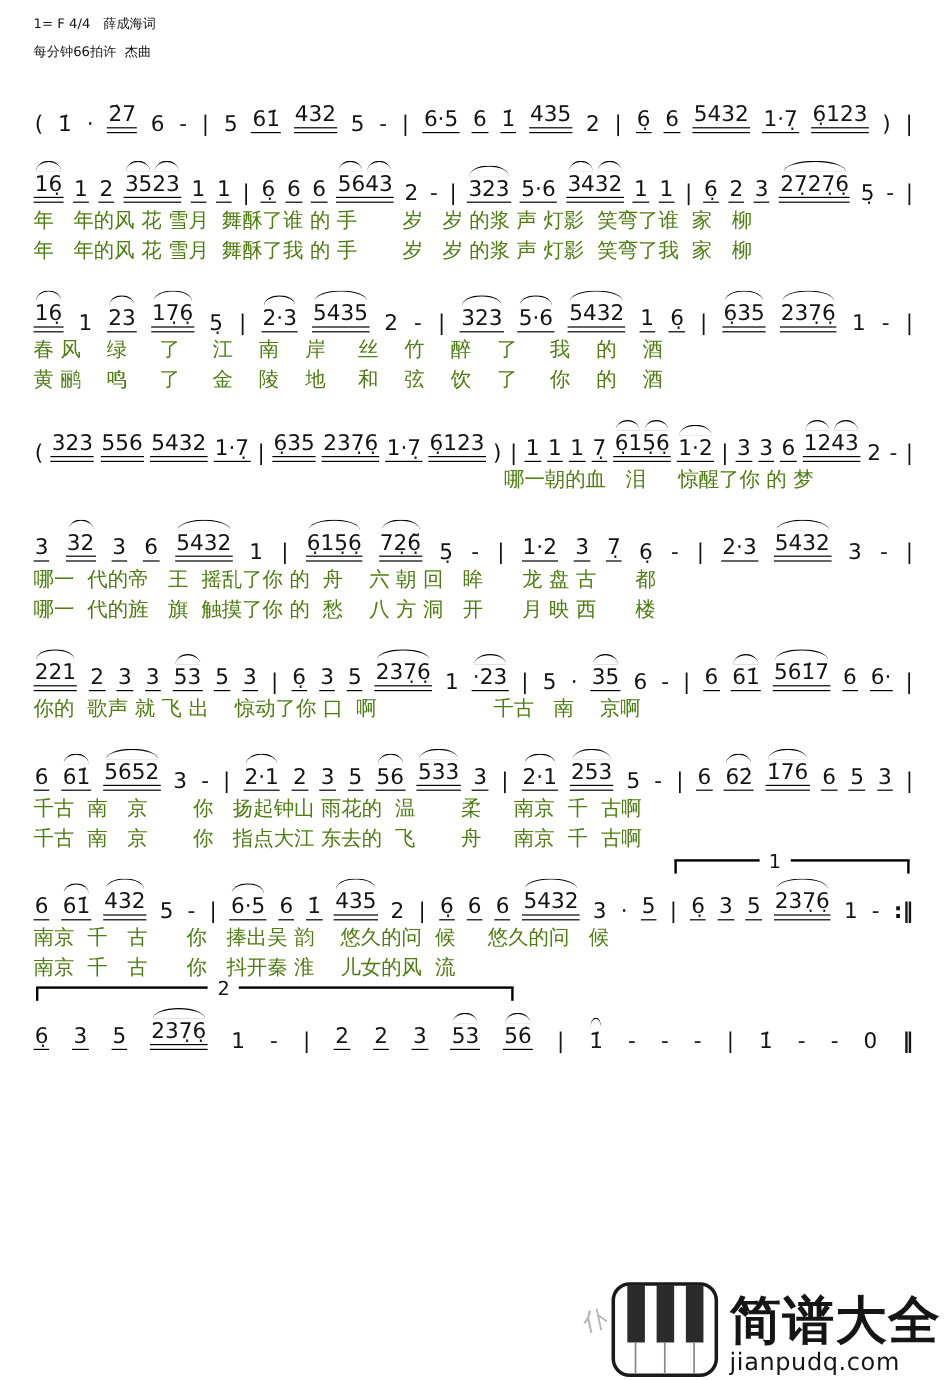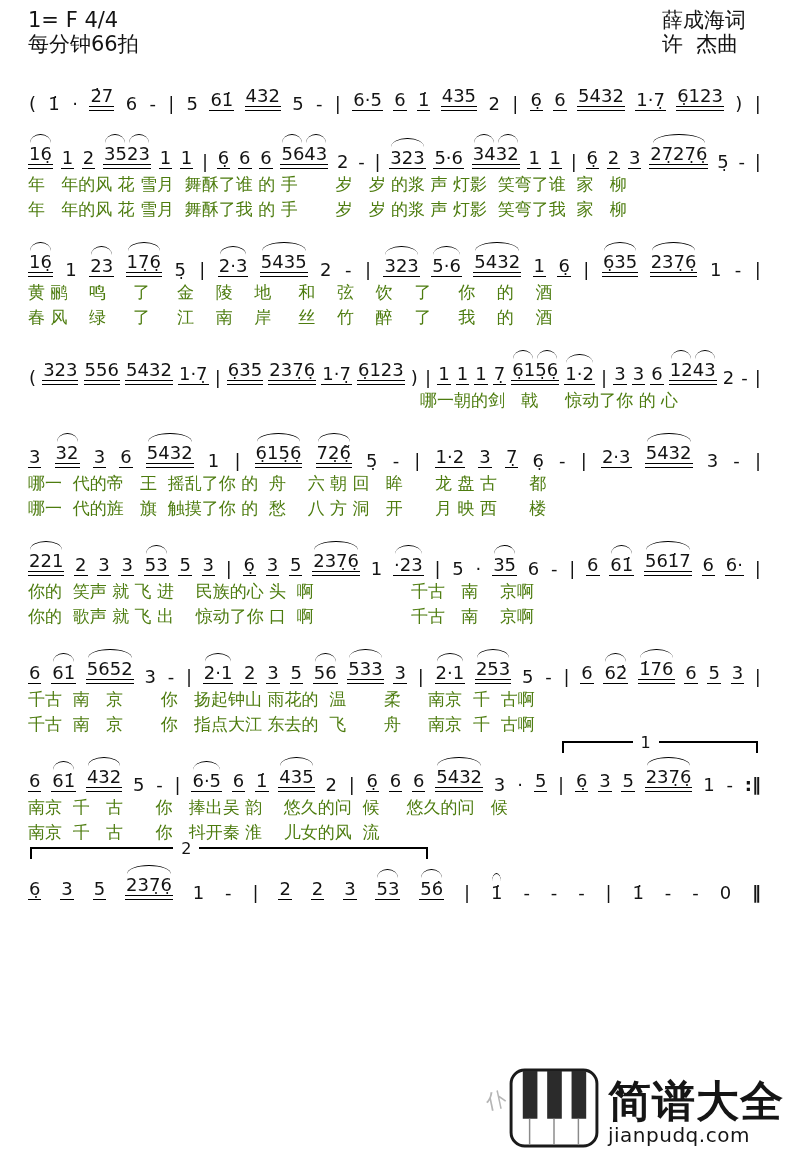--- a/index.html
+++ b/index.html
@@ -7,21 +7,21 @@
     width:790px;height:1150px;position:relative;overflow:hidden;
     background:#ffffff;color:#141414;
     font-family:"DejaVu Sans",sans-serif;
   }
   .sheet{padding:0 28px;}
   .title{
     text-align:center;margin-top:14px;
     font-family:"DejaVu Serif",serif;
     font-size:28px;font-weight:bold;letter-spacing:6px;
   }
-  .meta{display:flex;justify-content:space-between;margin-top:8px;font-size:21px;line-height:24px;}
+  .meta{display:flex;justify-content:flex-start;margin-top:8px;font-size:11px;line-height:24px;}
   .meta-right{margin-right:16px;}
   .meta .row{white-space:pre;}
   
   .score{margin-top:4px;}
   .music-line{position:relative;margin-top:20px;}
   .notes{
     display:flex;justify-content:space-between;align-items:flex-end;
     font-size:18px;
   }
   .tok{display:inline-flex;flex-direction:column;align-items:center;min-width:8px;}
@@ -588,22 +588,22 @@
             <span class="az"></span>
             <span class="t">-</span>
             <span class="uz"></span>
           </span>
           <span class="tok">
             <span class="az"></span>
             <span class="t">|</span>
             <span class="uz"></span>
           </span>
         </div>
+        <div class="lyric">春 风    绿     了     江    南    岸     丝    竹    醉    了     我    的    酒</div>
         <div class="lyric">黄 鹂    鸣     了     金    陵    地     和    弦    饮    了     你    的    酒</div>
-        <div class="lyric">春 风    绿     了     江    南    岸     丝    竹    醉    了     我    的    酒</div>
       </div>
       <div class="music-line indent">
         <div class="notes">
           <span class="tok">
             <span class="az"></span>
             <span class="t">(</span>
             <span class="uz"></span>
           </span>
           <span class="tok">
             <span class="az"></span>
@@ -776,21 +776,21 @@
             <span class="az"></span>
             <span class="t">-</span>
             <span class="uz"></span>
           </span>
           <span class="tok">
             <span class="az"></span>
             <span class="t">|</span>
             <span class="uz"></span>
           </span>
         </div>
-        <div class="lyric">哪一朝的剑   戟     惊动了你 的 心</div>
+        <div class="lyric">哪一朝的血   泪     惊醒了你 的 梦</div>
       </div>
       <div class="music-line">
         <div class="notes">
           <span class="tok">
             <span class="az"></span>
             <span class="t">3</span>
             <span class="uz">
               <i class="ul"></i>
             </span>
           </span>
@@ -1129,21 +1129,20 @@
             <span class="uz">
               <i class="ul"></i>
             </span>
           </span>
           <span class="tok">
             <span class="az"></span>
             <span class="t">|</span>
             <span class="uz"></span>
           </span>
         </div>
-        <div class="lyric">你的  笑声 就 飞 进    民族的心 头  啊                  千古   南    京啊</div>
         <div class="lyric">你的  歌声 就 飞 出    惊动了你 口  啊                  千古   南    京啊</div>
       </div>
       <div class="music-line">
         <div class="notes">
           <span class="tok">
             <span class="az"></span>
             <span class="t">6</span>
             <span class="uz">
               <i class="ul"></i>
             </span>

